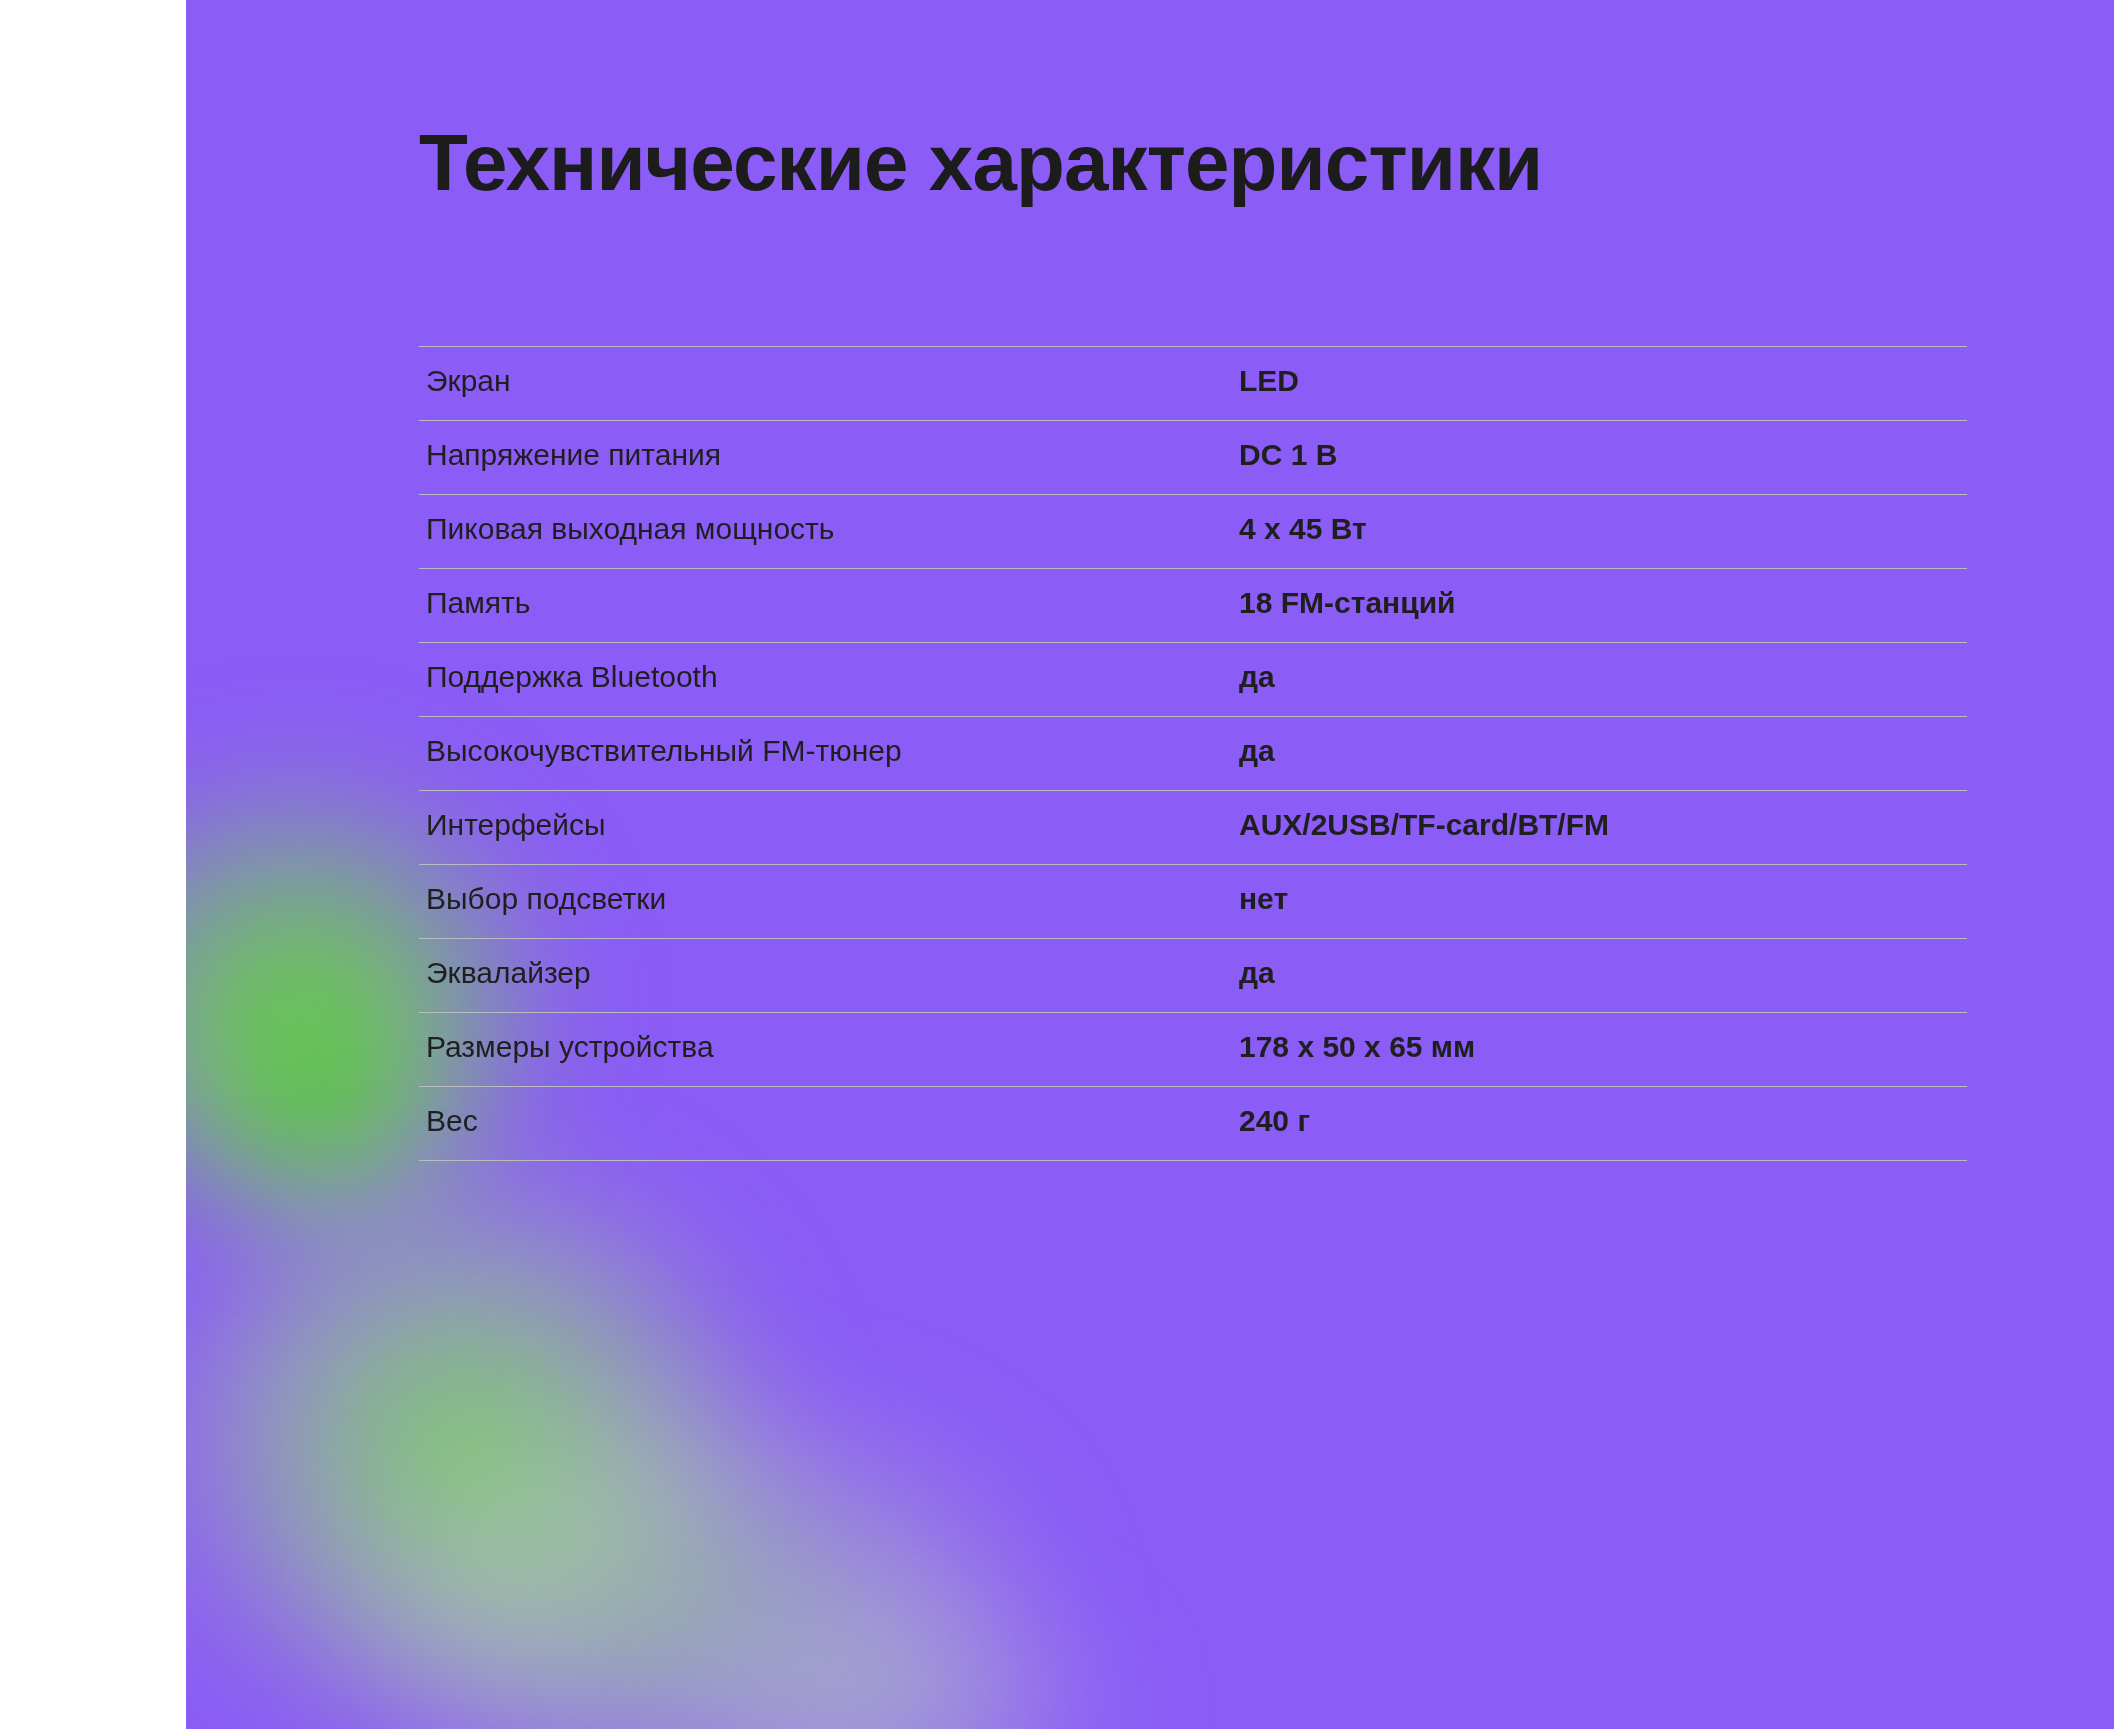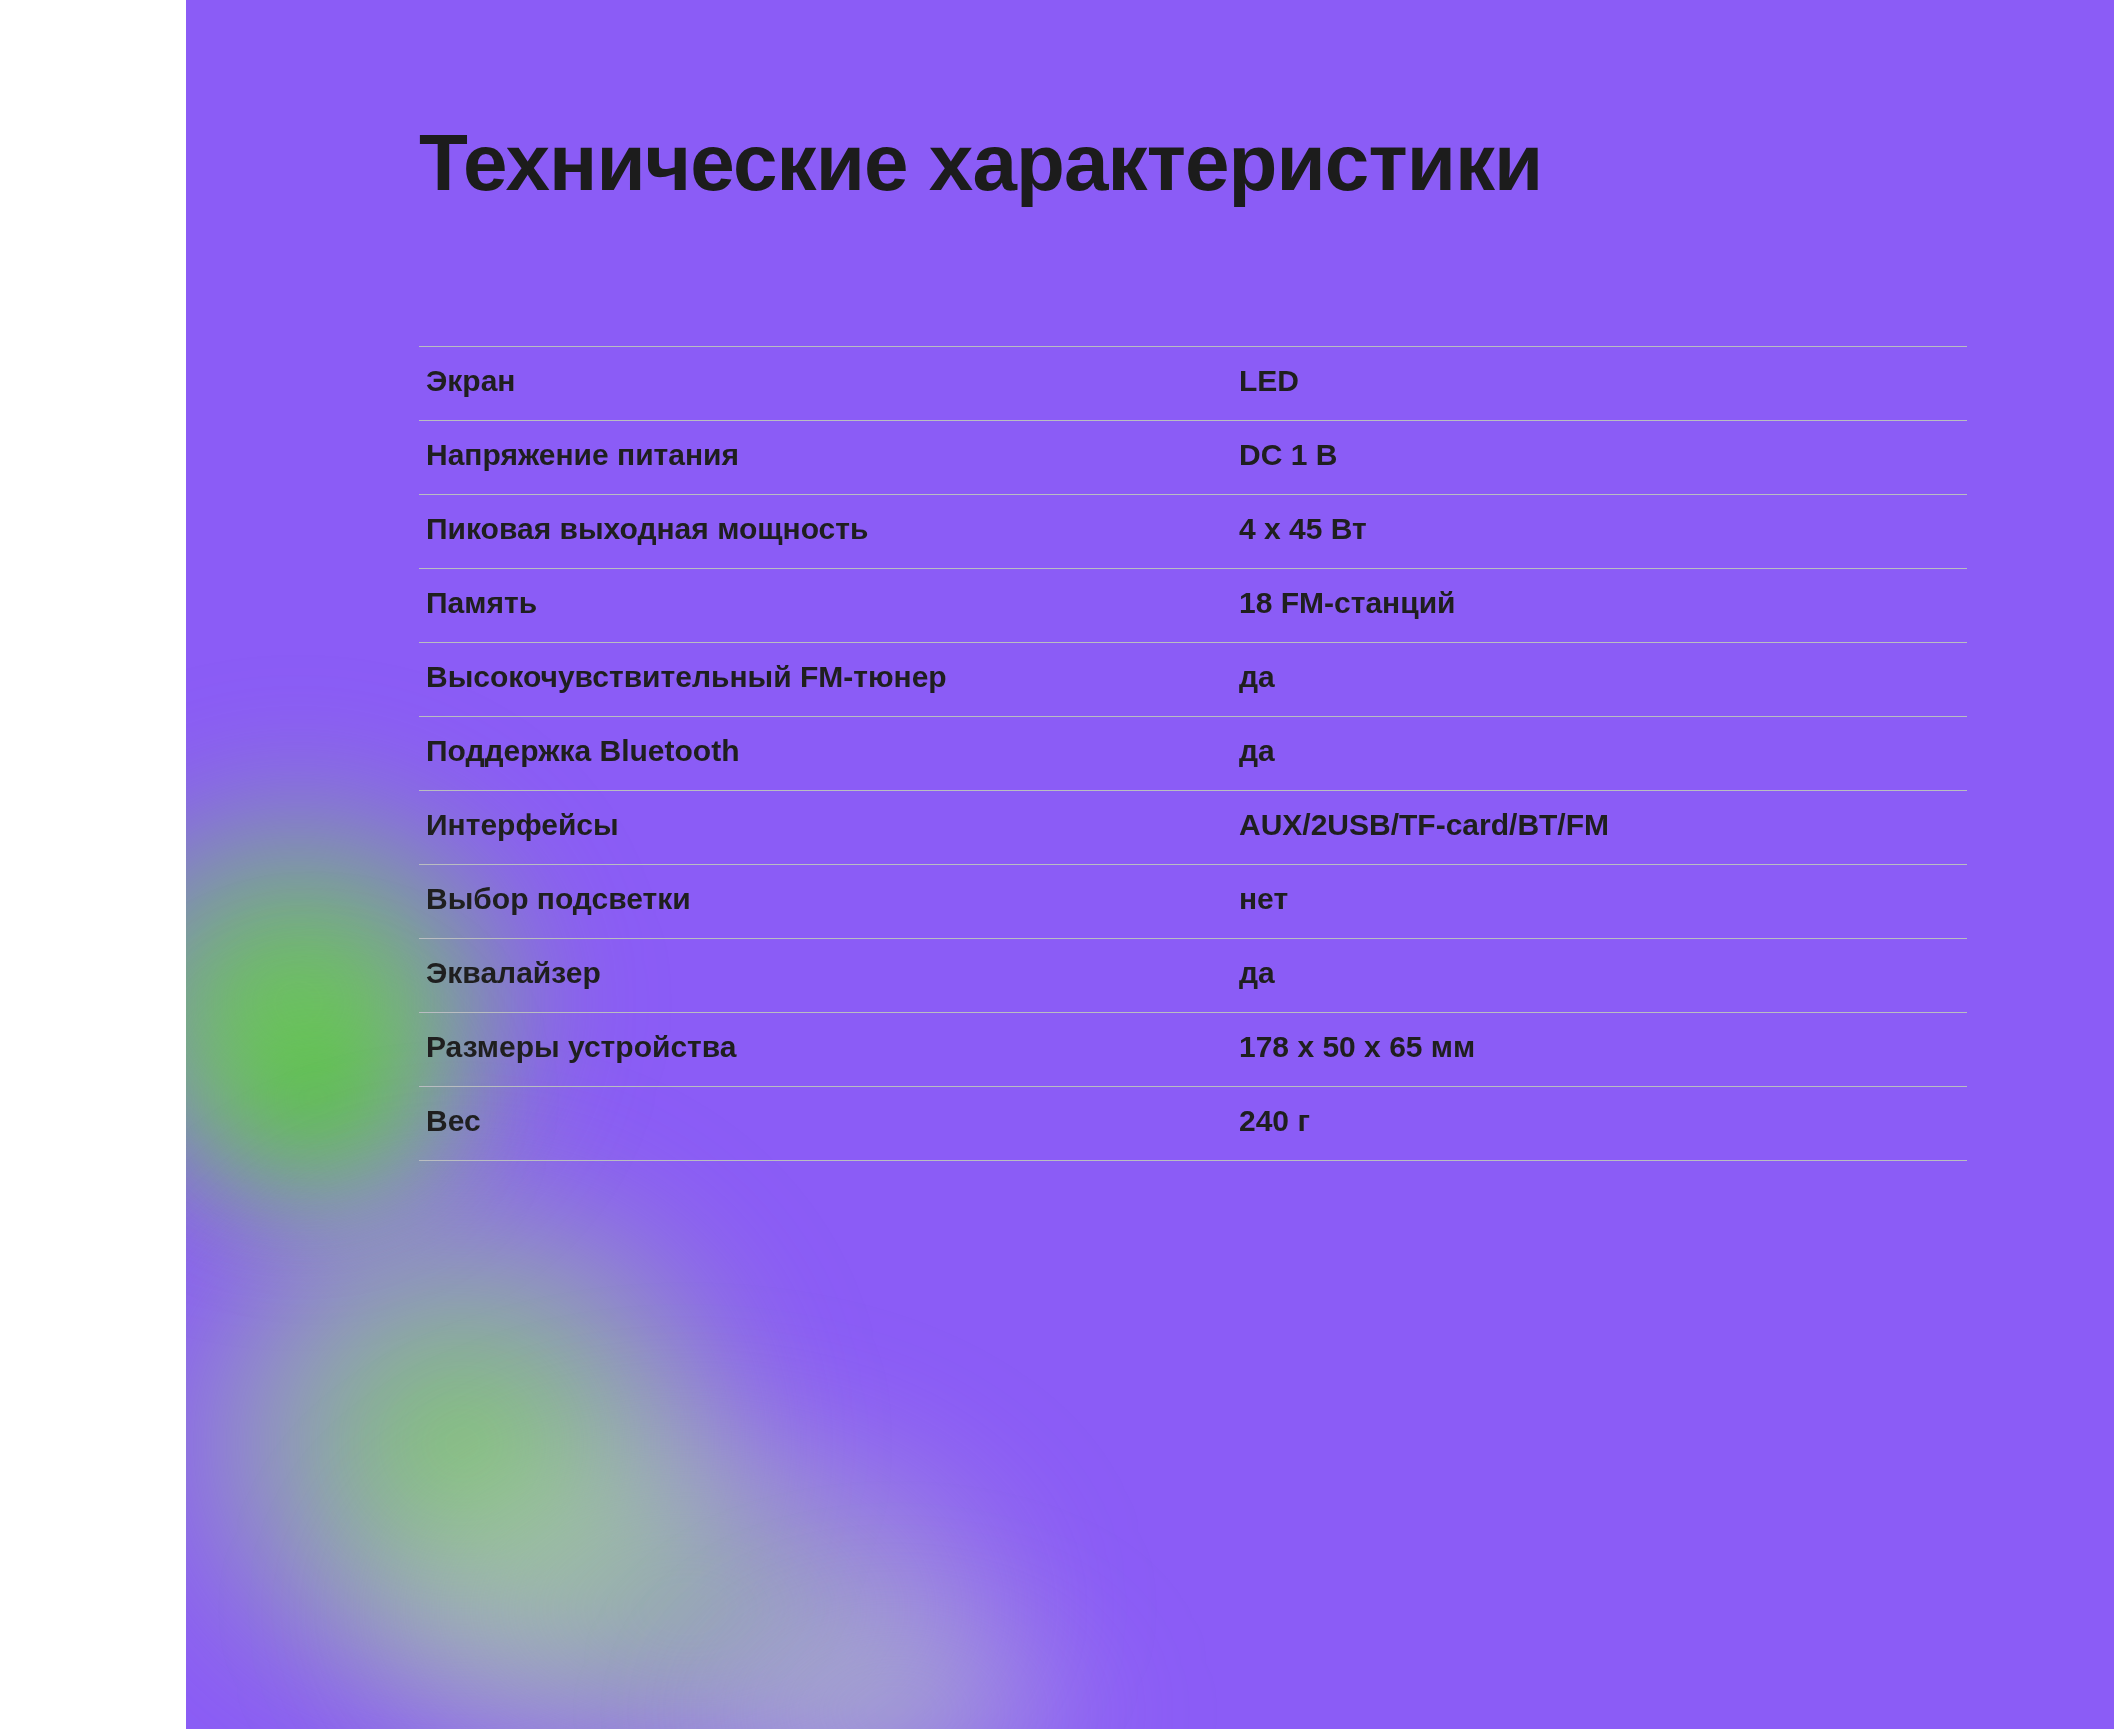--- a/index.html
+++ b/index.html
@@ -119,21 +119,21 @@
     vertical-align: middle;
     color: #1f1f1f;
     font-size: 30px;
   }
   .spec-table tr:first-child td {
     border-top: 1.7px solid #b9bdc1;
   }
 
   .cell-label {
     width: 657px;
-    font-weight: bold;
+    font-weight: normal;
     padding-left: 7px !important;
   }
   .cell-value {
     font-weight: bold;
     padding-left: 156px !important;
     color: #2a2a2a;
   }
 </style>
 </head>
 <body>
@@ -164,25 +164,25 @@
           </tr>
           <tr>
             <td class="cell-label">Пиковая выходная мощность</td>
             <td class="cell-value">4 x 45 Вт</td>
           </tr>
           <tr>
             <td class="cell-label">Память</td>
             <td class="cell-value">18 FM-станций</td>
           </tr>
           <tr>
+            <td class="cell-label">Поддержка Bluetooth</td>
+            <td class="cell-value">да</td>
+          </tr>
+          <tr>
             <td class="cell-label">Высокочувствительный FM-тюнер</td>
-            <td class="cell-value">да</td>
-          </tr>
-          <tr>
-            <td class="cell-label">Поддержка Bluetooth</td>
             <td class="cell-value">да</td>
           </tr>
           <tr>
             <td class="cell-label">Интерфейсы</td>
             <td class="cell-value">AUX/2USB/TF-card/BT/FM</td>
           </tr>
           <tr>
             <td class="cell-label">Выбор подсветки</td>
             <td class="cell-value">нет</td>
           </tr>

